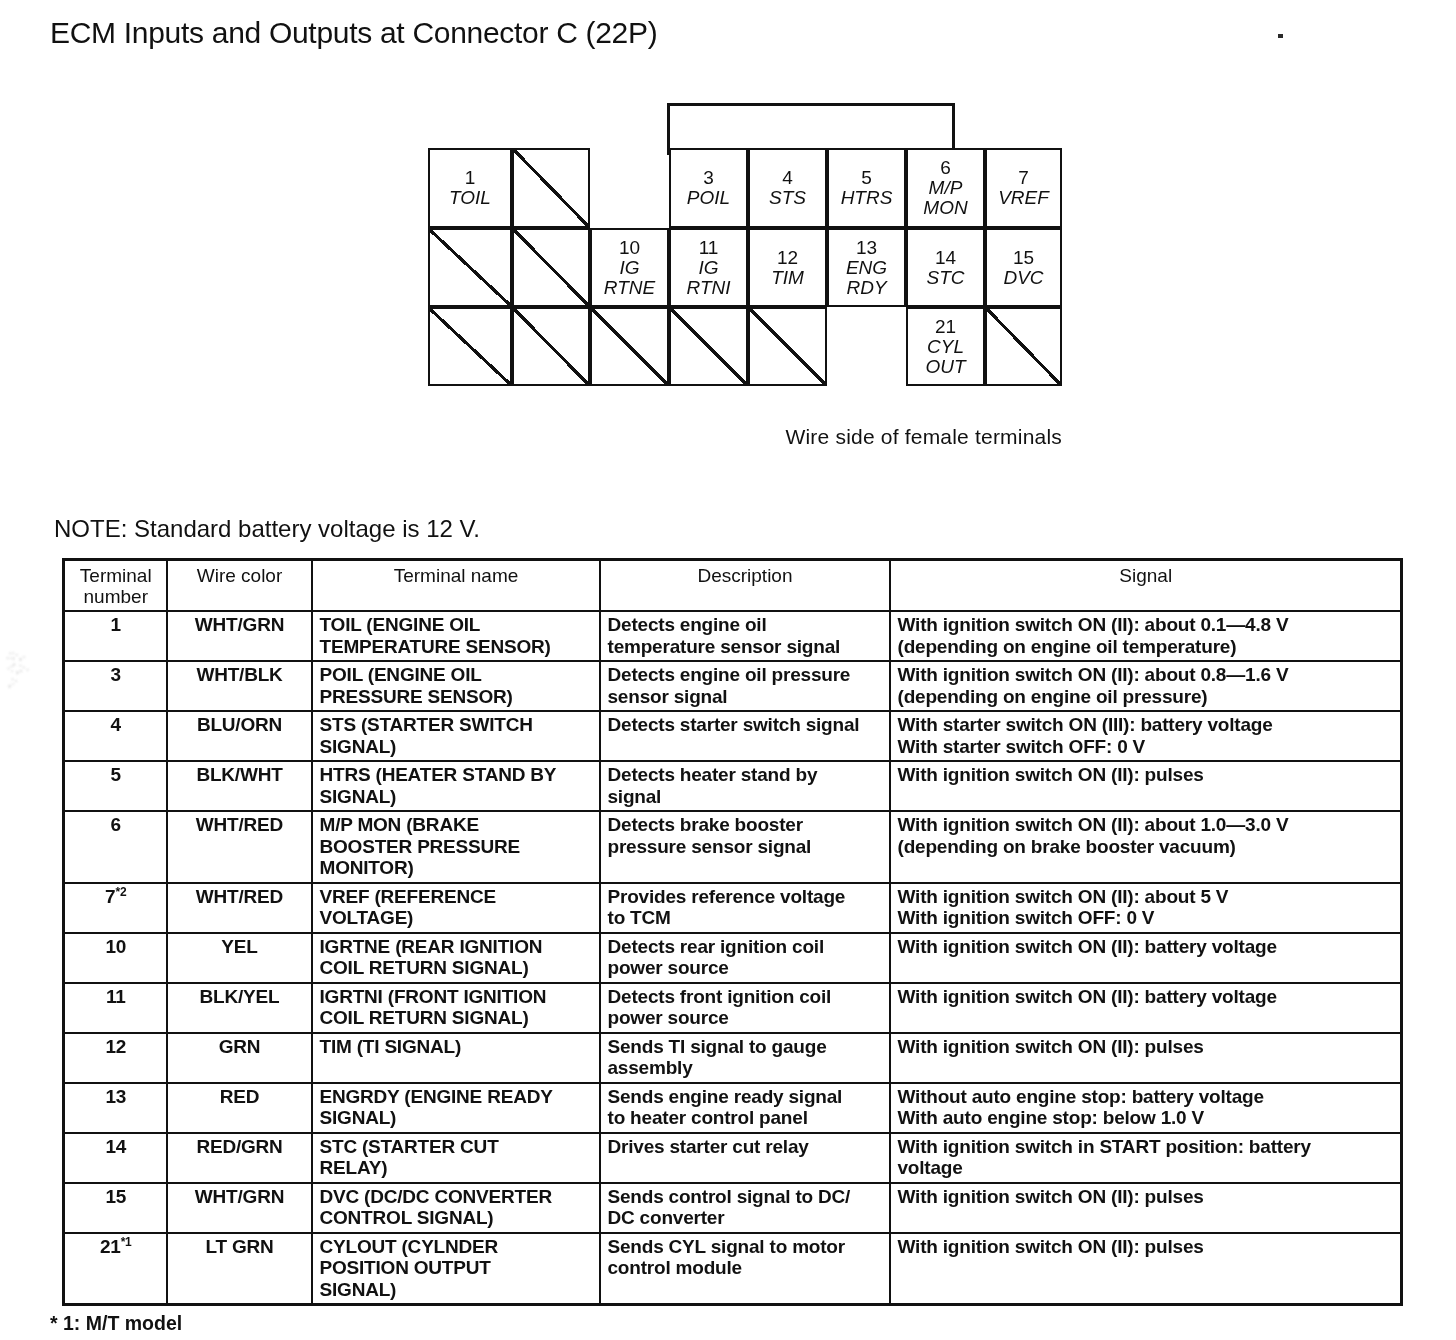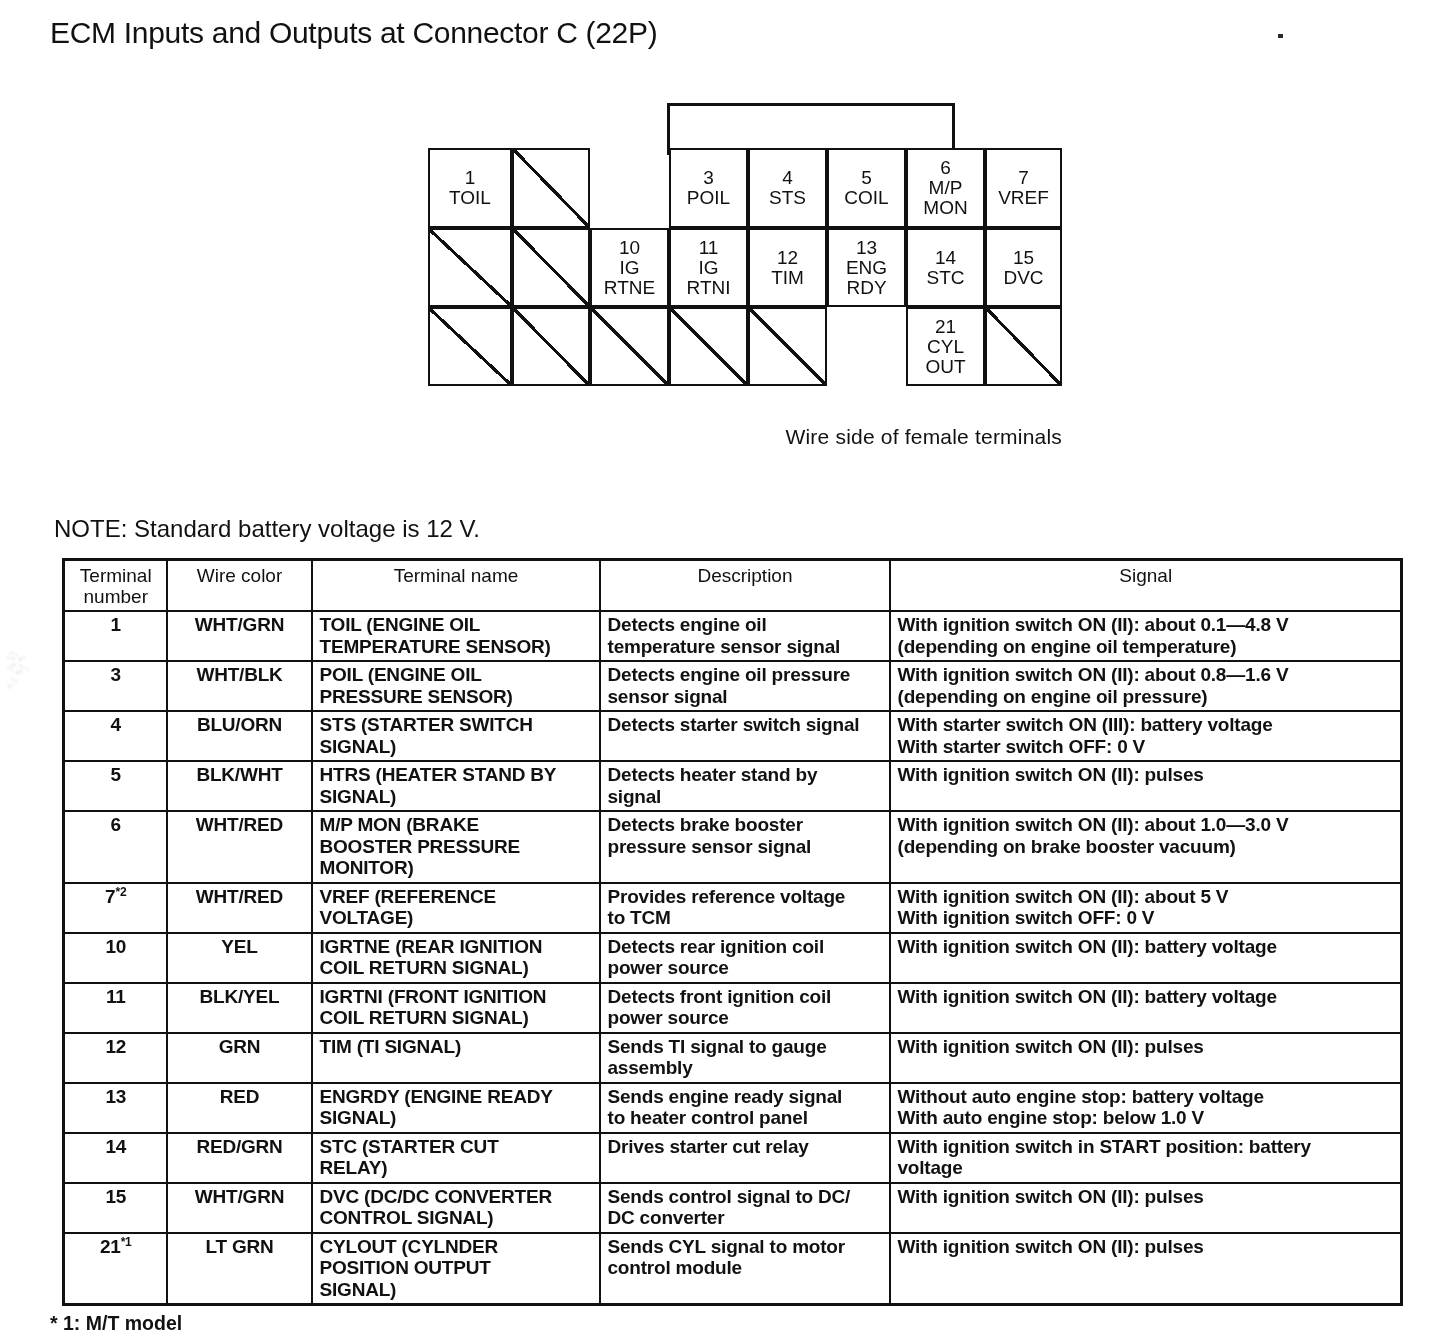--- a/index.html
+++ b/index.html
@@ -26,21 +26,21 @@
     display:flex;flex-direction:column;align-items:center;justify-content:center;
     font-size:19px;line-height:20px;text-align:center;
   }
   .ccell.blocked{
     background-image:linear-gradient(to top right,
       transparent calc(50% - 1.6px),
       #111 calc(50% - 1.6px),
       #111 calc(50% + 1.6px),
       transparent calc(50% + 1.6px));
   }
-  .plabel{white-space:pre-line;}
+  .plabel{white-space:pre-line;font-style:italic;}
   .connector-caption{
     position:absolute;left:428px;top:425px;width:634px;
     text-align:right;font-size:21px;letter-spacing:0.2px;
   }
   
   .note-line{position:absolute;left:54px;top:515px;font-size:24px;}
   .table-block{position:absolute;left:50px;top:558px;width:1360px;}
   table.terminals{
     margin-left:12px;width:1338px;border-collapse:collapse;table-layout:fixed;
     border:3px solid #111;
@@ -83,21 +83,21 @@
       <div class="ccell pin" style="grid-area: 1 / 4;">
         <div class="pnum">3</div>
         <div class="plabel">POIL</div>
       </div>
       <div class="ccell pin" style="grid-area: 1 / 5;">
         <div class="pnum">4</div>
         <div class="plabel">STS</div>
       </div>
       <div class="ccell pin" style="grid-area: 1 / 6;">
         <div class="pnum">5</div>
-        <div class="plabel">COIL</div>
+        <div class="plabel">HTRS</div>
       </div>
       <div class="ccell pin" style="grid-area: 1 / 7;">
         <div class="pnum">6</div>
         <div class="plabel">M/P
 MON</div>
       </div>
       <div class="ccell pin" style="grid-area: 1 / 8;">
         <div class="pnum">7</div>
         <div class="plabel">VREF</div>
       </div>

